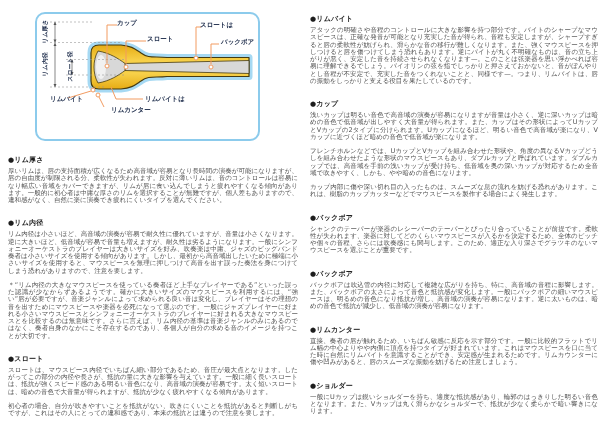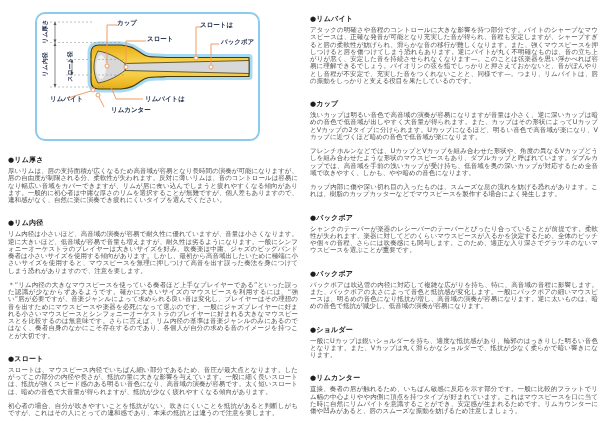--- a/index.html
+++ b/index.html
@@ -156,22 +156,22 @@
       <h3 class="sec-title">●バックボア</h3>
       <p class="sec-para">シャンクのテーパーが楽器のレシーバーのテーパーとぴったり合っていることが前提です。柔軟性が失われます、楽器に対してどのくらいマウスピースが入るかを決定するため、全体のピッチや個々の音程、さらには吹奏感にも関与します。このため、適正な入り深さでグラツキのないマウスピースを選ぶことが重要です。</p>
     </section>
 
     <section>
       <h3 class="sec-title">●バックボア</h3>
       <p class="sec-para">バックボアは吹込管の内径に対応して複雑な広がりを持ち、特に、高音域の音程に影響します。また、バックボアの太さによって音色と抵抗感が変化します。一般にバックボアの細いマウスピースは、明るめの音色になり抵抗が増し、高音域の演奏が容易になります。逆に太いものは、暗めの音色で抵抗が減少し、低音域の演奏が容易になります。</p>
     </section>
 
     <section>
-      <h3 class="sec-title">●ショルダー</h3>
-      <p class="sec-para">一般にUカップは鋭いショルダーを持ち、適度な抵抗感があり、輪郭のはっきりした明るい音色となります。また、Vカップは丸く滑らかなショルダーで、抵抗が少なく柔らかで暗い響きになります。</p>
+      <h3 class="sec-title">●リムカンター</h3>
+      <p class="sec-para">直接、奏者の唇が触れるため、いちばん敏感に反応を示す部分です。一般に比較的フラットでリム幅の中心よりやや内側に頂点を持つタイプが好まれています。これはマウスピースを口に当てた時に自然にリムバイトを意識することができ、安定感が生まれるためです。リムカウンターに傷や凹みがあると、唇のスムーズな振動を妨げるため注意しましょう。</p>
     </section>
 
     <section>
-      <h3 class="sec-title">●リムカンター</h3>
-      <p class="sec-para">直接、奏者の唇が触れるため、いちばん敏感に反応を示す部分です。一般に比較的フラットでリム幅の中心よりやや内側に頂点を持つタイプが好まれています。これはマウスピースを口に当てた時に自然にリムバイトを意識することができ、安定感が生まれるためです。リムカウンターに傷や凹みがあると、唇のスムーズな振動を妨げるため注意しましょう。</p>
+      <h3 class="sec-title">●ショルダー</h3>
+      <p class="sec-para">一般にUカップは鋭いショルダーを持ち、適度な抵抗感があり、輪郭のはっきりした明るい音色となります。また、Vカップは丸く滑らかなショルダーで、抵抗が少なく柔らかで暗い響きになります。</p>
     </section>
   </div>
 </div>
 
 </body></html>

